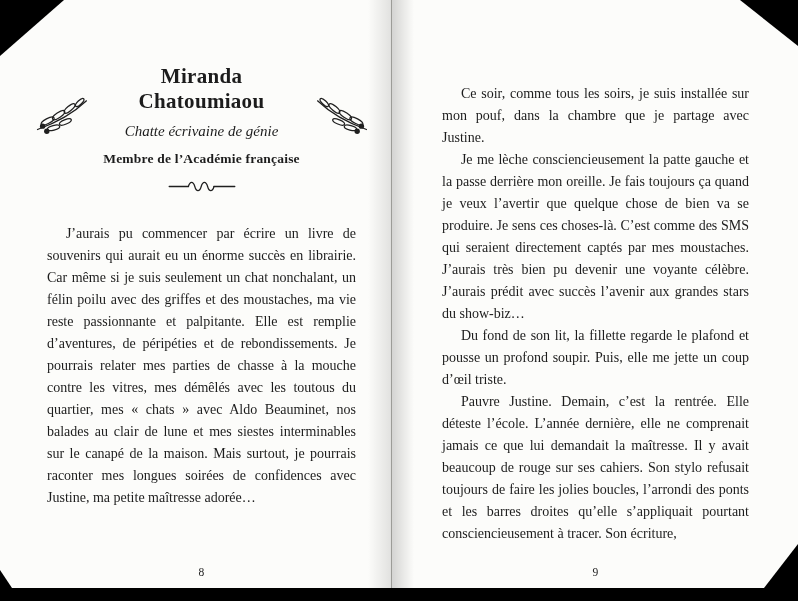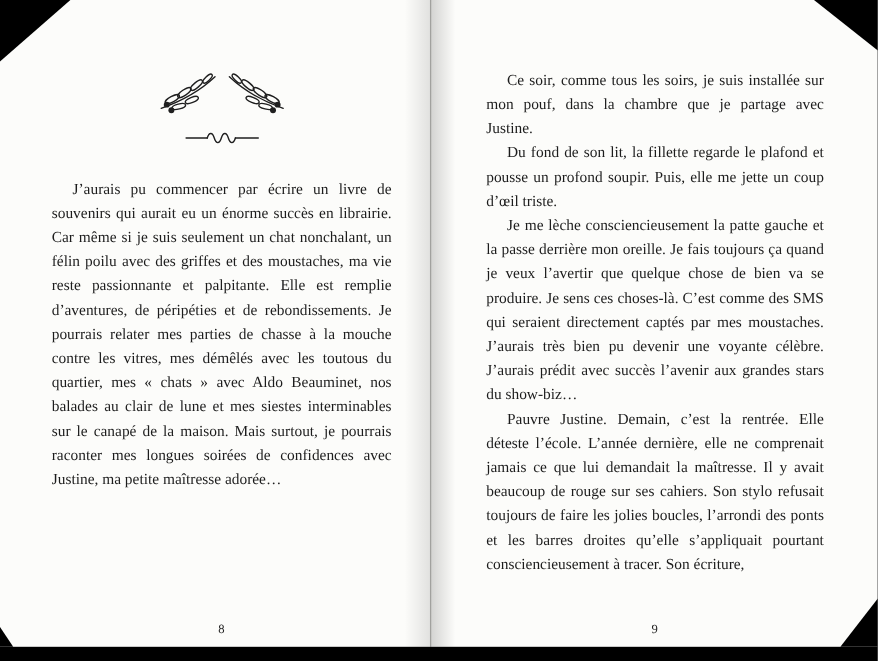--- a/index.html
+++ b/index.html
@@ -37,21 +37,21 @@
   .branch { flex:0 0 auto; line-height:0; }
   .branch.mirrored svg { transform: scaleX(-1); }
   .header-text { flex:0 0 auto; max-width:210px; }
   .title { font-size:21px; font-weight:700; letter-spacing:0.3px; line-height:1.2; }
   .subtitle { margin-top:9px; font-size:15px; font-style:italic; }
   .affiliation { margin-top:11px; font-size:13.5px; font-weight:700; letter-spacing:0.2px; }
   .ornament { margin-top:13px; line-height:0; }
 
   .body-text { font-size:14px; line-height:22px; text-align:justify; }
   .page-left  .body-text { margin-top:30px; }
-  .page-right .body-text { padding-top:63px; }
+  .page-right .body-text { padding-top:83px; }
   .body-text p { margin:0; text-indent:1.35em; }
 
   .page-number { position:absolute; top:566px; text-align:center;
     font-size:11.5px; letter-spacing:0.5px; color:#222; }
   .page-number.left  { left:47px;  width:309px; }
   .page-number.right { left:442px; width:307px; }
 </style>
 </head>
 <body>
 
@@ -71,20 +71,25 @@
               <ellipse cx="28" cy="23" rx="8.5" ry="3" transform="rotate(-34 28 23)"></ellipse>
               <ellipse cx="41" cy="15" rx="8" ry="2.8" transform="rotate(-40 41 15)"></ellipse>
               <ellipse cx="53" cy="8" rx="6.5" ry="2.4" transform="rotate(-44 53 8)"></ellipse>
               <ellipse cx="22" cy="38" rx="7.5" ry="2.7" transform="rotate(-14 22 38)"></ellipse>
               <ellipse cx="36" cy="31" rx="7.5" ry="2.7" transform="rotate(-22 36 31)"></ellipse>
             </g>
             <circle cx="9" cy="36" r="3.2" fill="#1f1f1f"></circle>
             <circle cx="14" cy="42" r="3.2" fill="#1f1f1f"></circle>
           </svg>
         </span>
+        <div class="header-text">
+          <div class="title">Miranda Chatoumiaou</div>
+          <div class="subtitle">Chatte écrivaine de génie</div>
+          <div class="affiliation">Membre de l’Académie française</div>
+        </div>
         <span class="branch mirrored">
           <svg viewBox="0 0 64 48" width="54" height="42" aria-hidden="true">
             <g fill="none" stroke="#1f1f1f" stroke-width="1.5" stroke-linecap="round">
               <path d="M3 40 C 20 34, 42 24, 61 6"></path>
               <ellipse cx="15" cy="30" rx="8.5" ry="3" transform="rotate(-28 15 30)"></ellipse>
               <ellipse cx="28" cy="23" rx="8.5" ry="3" transform="rotate(-34 28 23)"></ellipse>
               <ellipse cx="41" cy="15" rx="8" ry="2.8" transform="rotate(-40 41 15)"></ellipse>
               <ellipse cx="53" cy="8" rx="6.5" ry="2.4" transform="rotate(-44 53 8)"></ellipse>
               <ellipse cx="22" cy="38" rx="7.5" ry="2.7" transform="rotate(-14 22 38)"></ellipse>
               <ellipse cx="36" cy="31" rx="7.5" ry="2.7" transform="rotate(-22 36 31)"></ellipse>
@@ -105,22 +110,22 @@
       </div>
     </div>
     <div class="body-text">
       <p>J’aurais pu commencer par écrire un livre de souvenirs qui aurait eu un énorme succès en librairie. Car même si je suis seulement un chat nonchalant, un félin poilu avec des griffes et des moustaches, ma vie reste passionnante et palpitante. Elle est remplie d’aventures, de péripéties et de rebondissements. Je pourrais relater mes parties de chasse à la mouche contre les vitres, mes démêlés avec les toutous du quartier, mes «&nbsp;chats&nbsp;» avec Aldo Beauminet, nos balades au clair de lune et mes siestes interminables sur le canapé de la maison. Mais surtout, je pourrais raconter mes longues soirées de confidences avec Justine, ma petite maîtresse adorée…</p>
     </div>
   </div>
 
   <div class="page-right">
     <div class="body-text">
       <p>Ce soir, comme tous les soirs, je suis installée sur mon pouf, dans la chambre que je partage avec Justine.</p>
+      <p>Je me lèche consciencieusement la patte gauche et la passe derrière mon oreille. Je fais toujours ça quand je veux l’avertir que quelque chose de bien va se produire. Je sens ces choses-là. C’est comme des SMS qui seraient directement captés par mes moustaches. J’aurais très bien pu devenir une voyante célèbre. J’aurais prédit avec succès l’avenir aux grandes stars du show-biz…</p>
       <p>Du fond de son lit, la fillette regarde le plafond et pousse un profond soupir. Puis, elle me jette un coup d’œil triste.</p>
-      <p>Je me lèche consciencieusement la patte gauche et la passe derrière mon oreille. Je fais toujours ça quand je veux l’avertir que quelque chose de bien va se produire. Je sens ces choses-là. C’est comme des SMS qui seraient directement captés par mes moustaches. J’aurais très bien pu devenir une voyante célèbre. J’aurais prédit avec succès l’avenir aux grandes stars du show-biz…</p>
       <p>Pauvre Justine. Demain, c’est la rentrée. Elle déteste l’école. L’année dernière, elle ne comprenait jamais ce que lui demandait la maîtresse. Il y avait beaucoup de rouge sur ses cahiers. Son stylo refusait toujours de faire les jolies boucles, l’arrondi des ponts et les barres droites qu’elle s’appliquait pourtant consciencieusement à tracer. Son écriture,</p>
     </div>
   </div>
 
   <div class="page-number left">8</div>
   <div class="page-number right">9</div>
 
   <div class="corner-tl"></div>
   <div class="corner-tr"></div>
   <div class="corner-br"></div>

